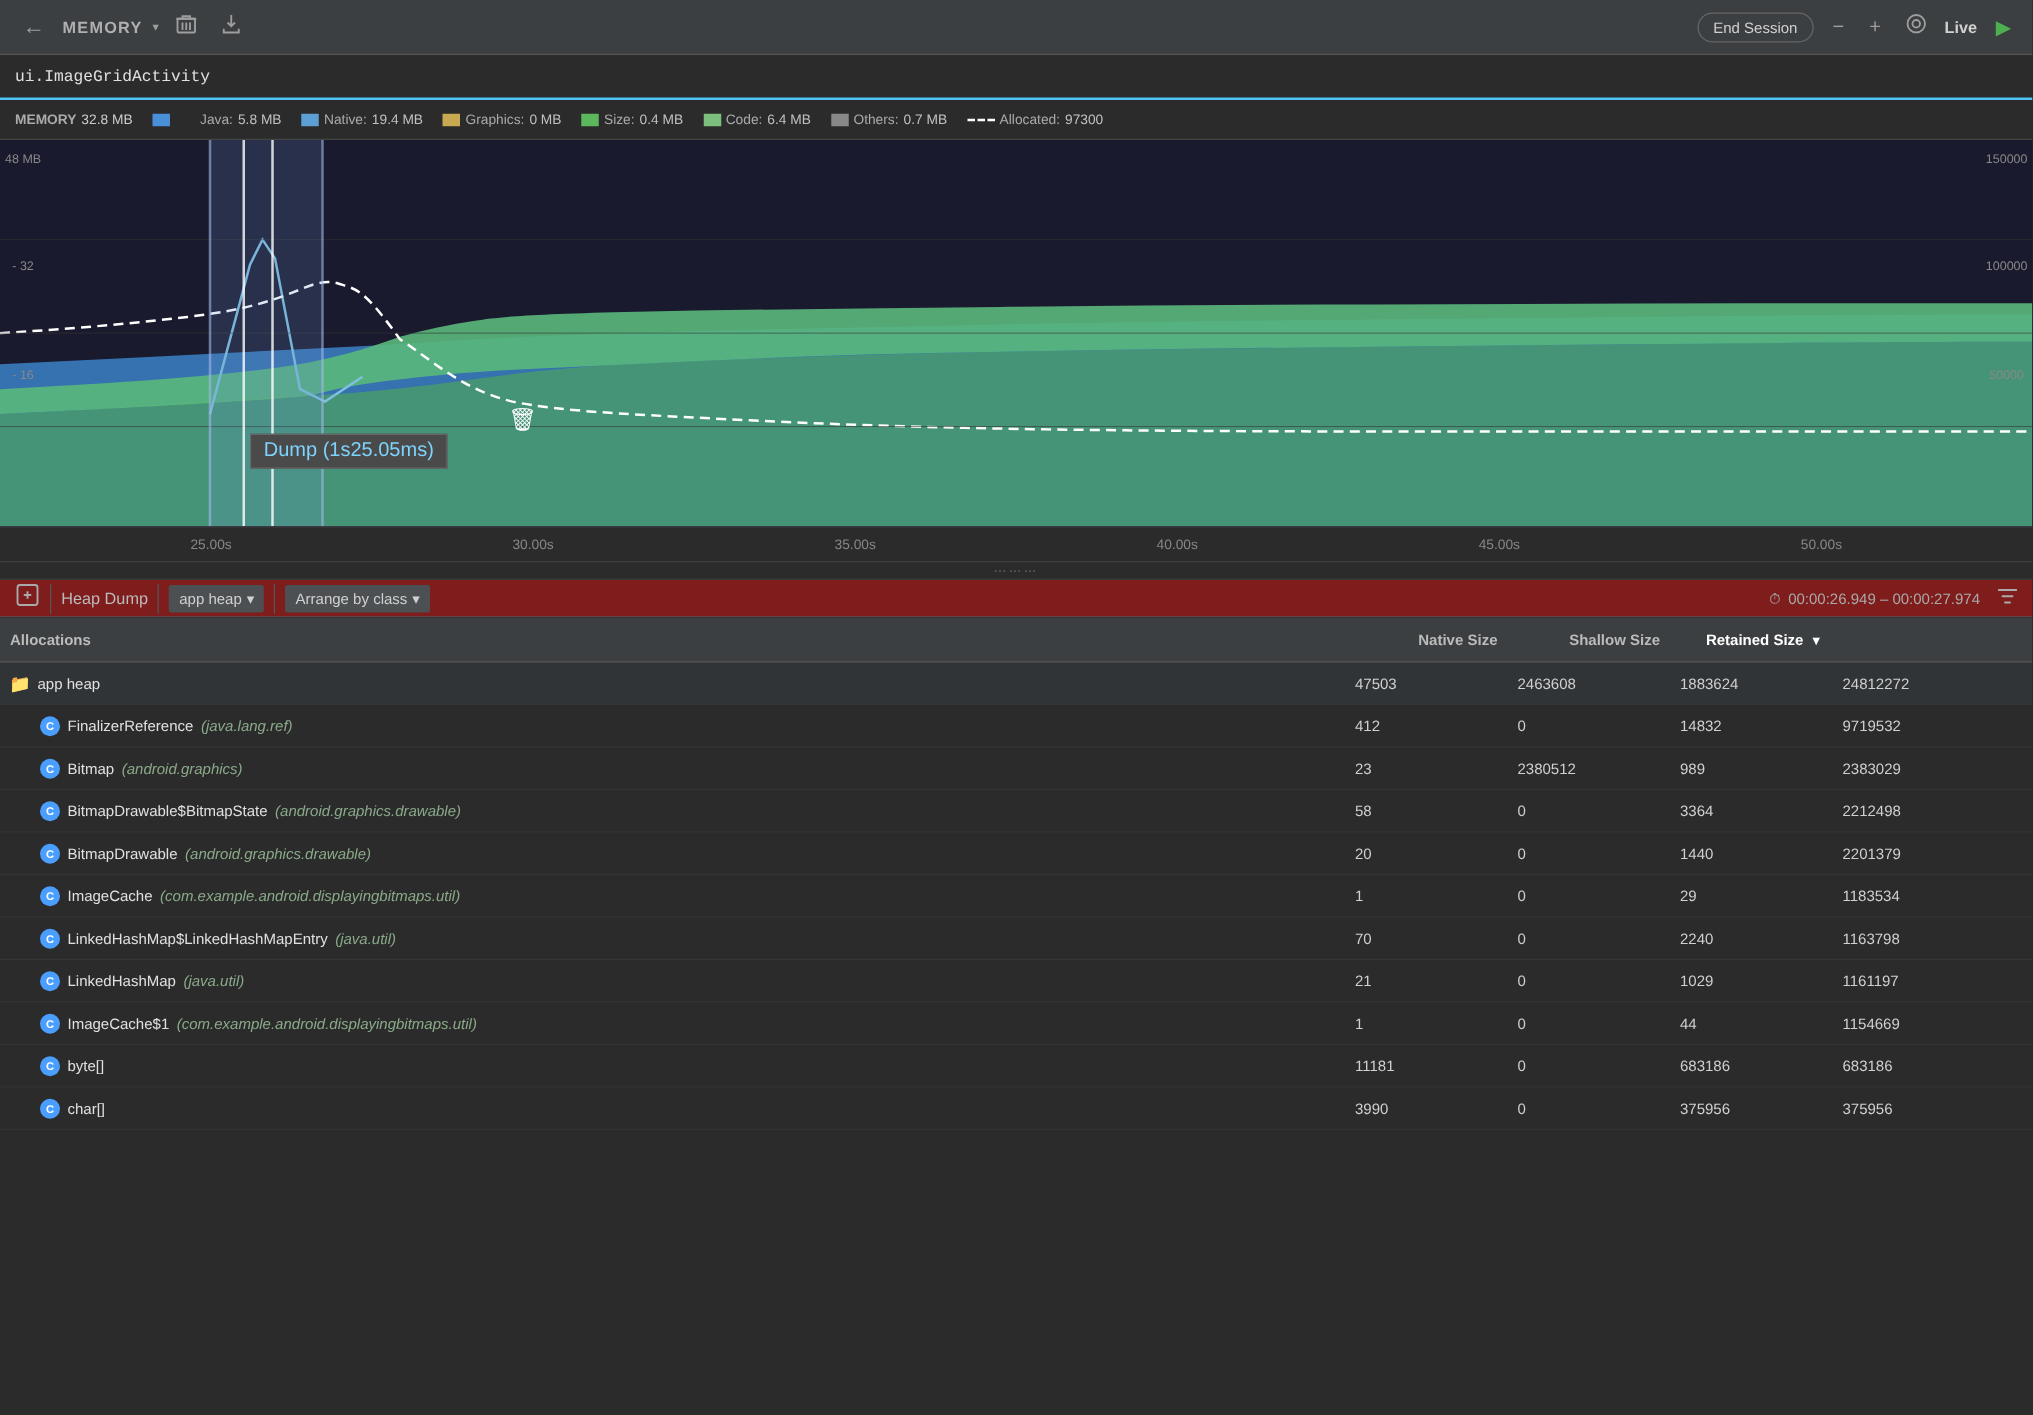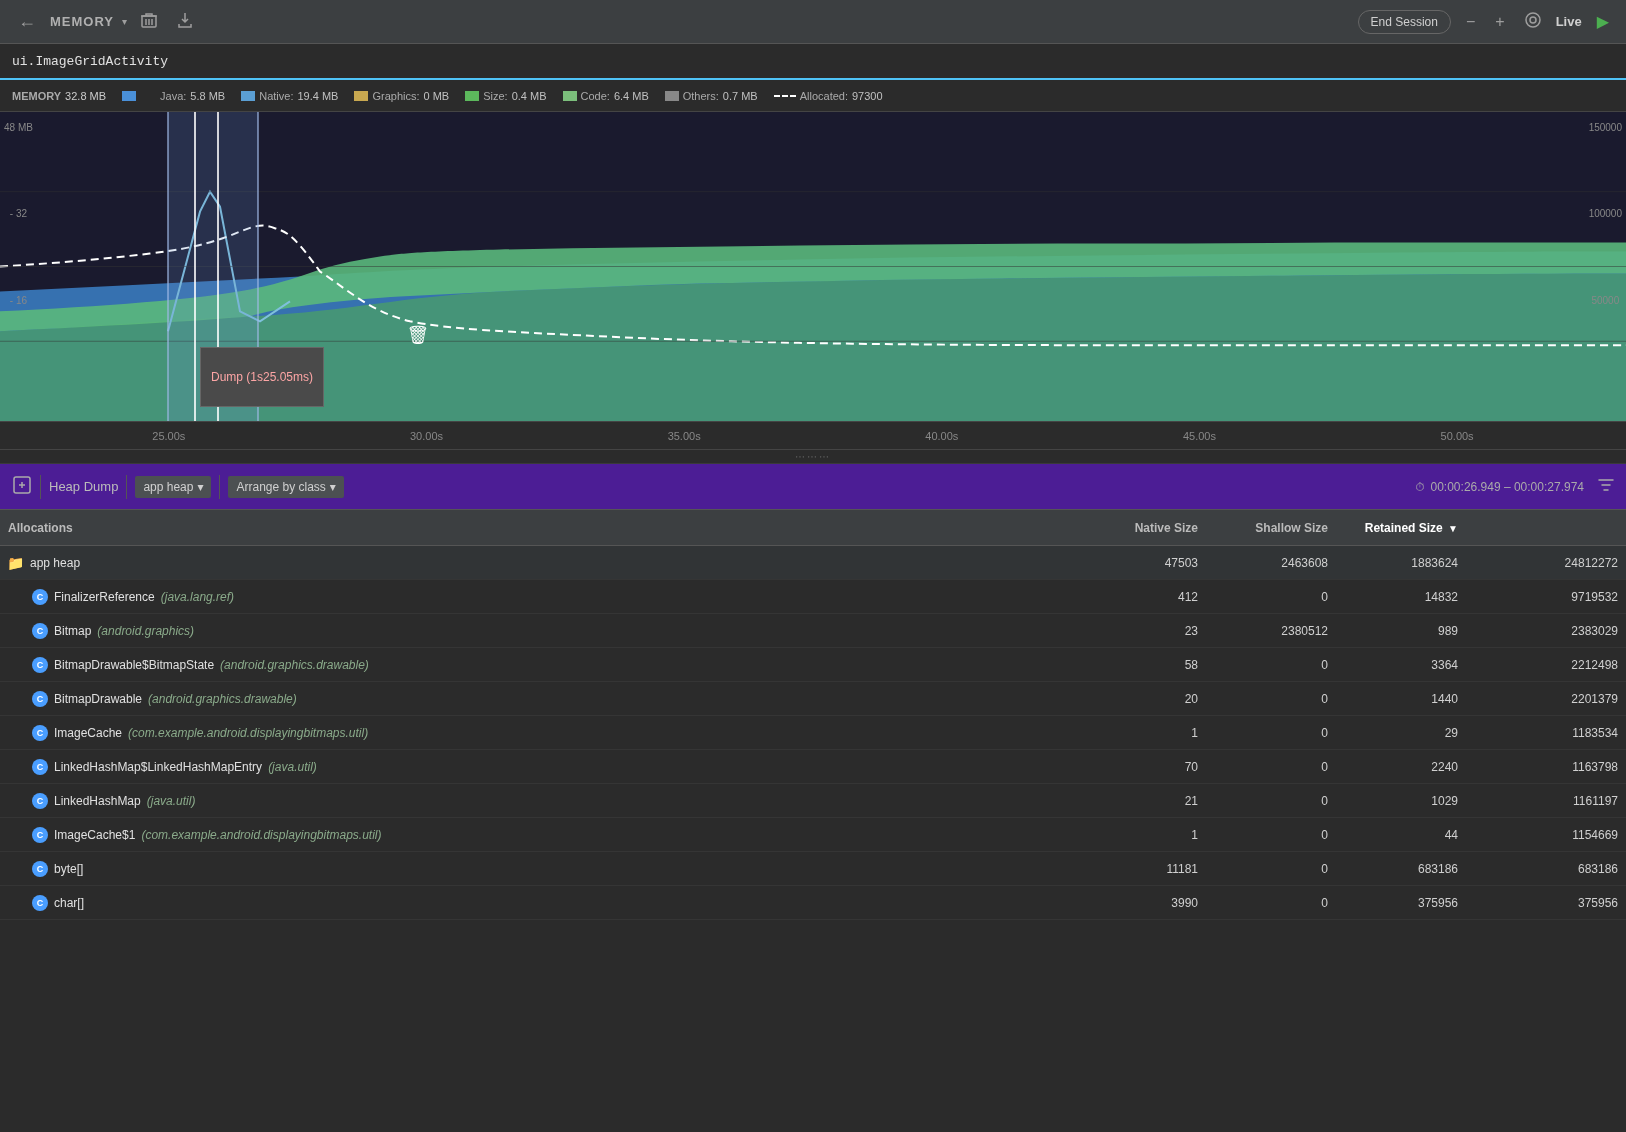--- a/index.html
+++ b/index.html
@@ -116,22 +116,22 @@
       background: #2b2b2b;
       display: flex;
       align-items: center;
       justify-content: center;
       border-bottom: 1px solid #3a3a3a;
     }
     .scrollbar-dots { color: #666; font-size: 10px; letter-spacing: 2px; }
 
     
     .heap-toolbar {
-      background: #4c1d95;
-      height: 46px;
+      background: #7f1d1d;
+      height: 30px;
       display: flex;
       align-items: center;
       padding: 0 12px;
       gap: 0;
       border-bottom: 1px solid #555;
     }
     .toolbar-divider { width: 1px; background: #555; height: 24px; margin: 0 8px; }
     .toolbar-label { color: #bbb; font-size: 13px; }
     .toolbar-select {
       background: #4c5052; border: none; color: #d0d0d0;
@@ -175,21 +175,21 @@
       height: 34px;
       align-items: center;
       border-bottom: 1px solid #353535;
     }
     .table-row.app-heap-row { background: #313436; }
     .td {
       padding: 0 8px;
       font-size: 12px;
       color: #c8c8c8;
     }
-    .td:not(:first-child) { text-align: right; color: #d0d0d0; }
+    .td:not(:first-child) { text-align: left; color: #d0d0d0; }
 
     .class-name-cell {
       display: flex;
       align-items: center;
       gap: 6px;
     }
     .class-icon {
       width: 16px; height: 16px; border-radius: 50%;
       background: #4a9eff; color: #fff;
       font-size: 9px; font-weight: bold;
@@ -200,23 +200,23 @@
       background: transparent; color: #aaa; font-size: 14px; border-radius: 0;
     }
     .class-bold { color: #e0e0e0; font-weight: 500; }
     .class-italic { color: #8aaa8a; font-style: italic; }
 
     
     .dump-tooltip {
       position: absolute;
       background: #4a4a4a;
       border: 1px solid #666;
-      padding: 22px 10px;
-      font-size: 12px;
-      color: #fca5a5;
+      padding: 4px 10px;
+      font-size: 16px;
+      color: #7dd3fc;
       pointer-events: none;
       left: 200px;
       top: 235px;
       white-space: nowrap;
       z-index: 20;
     }
   </style>
 </head>
 <body>
 

